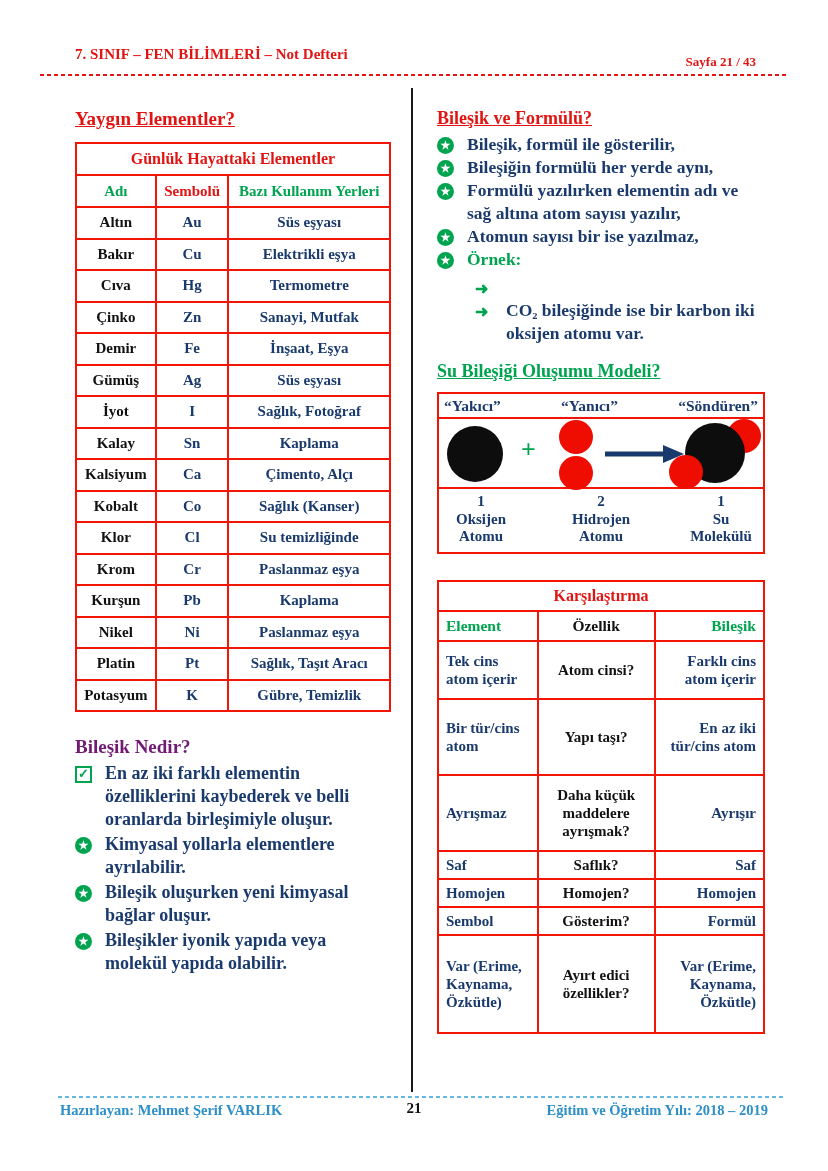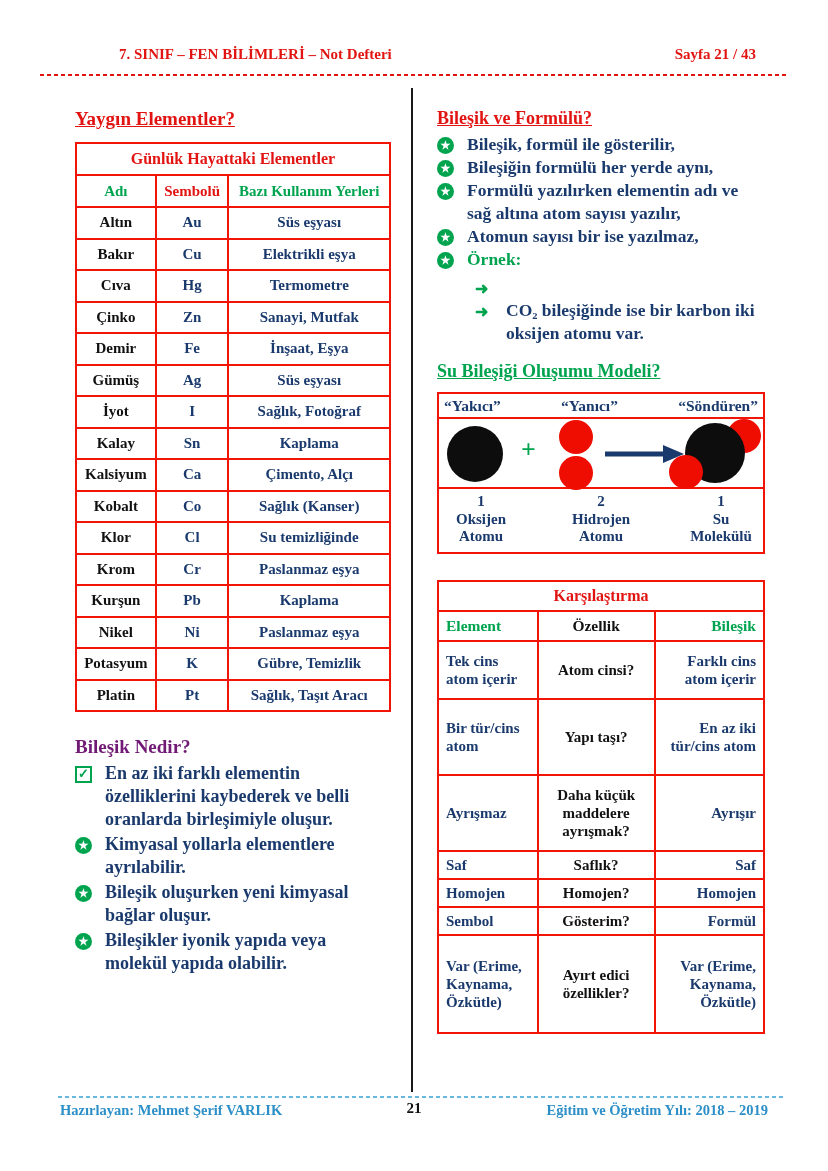--- a/index.html
+++ b/index.html
@@ -3,22 +3,22 @@
 <meta charset="utf-8">
 <style>
   * { margin:0; padding:0; box-sizing:border-box; }
   html,body { background:#e9e9e9; }
   .page {
     position:relative; width:828px; height:1171px; margin:0 auto;
     background:#ffffff; overflow:hidden;
     font-family:"Liberation Serif","DejaVu Serif",serif; font-weight:bold;
   }
   
-  .hdr-title { position:absolute; left:75px; top:46px; color:#e11412; font-size:15px;margin-left:44px; }
-  .hdr-page  { position:absolute; right:72px; top:46px; color:#e11412; font-size:15px; }
+  .hdr-title { position:absolute; left:75px; top:46px; color:#e11412; font-size:15px; }
+  .hdr-page  { position:absolute; right:72px; top:54px; color:#e11412; font-size:13px; }
   .dash-red  { position:absolute; left:40px; right:40px; top:74px; height:2px;
                background:repeating-linear-gradient(90deg,#e11412 0 4px,transparent 4px 7px); }
   
   .vdivider { position:absolute; left:411px; top:88px; width:2px; height:1004px; background:#1a1a1a; }
   
   .col-left  { position:absolute; left:75px;  top:100px; width:316px; }
   .col-right { position:absolute; left:437px; top:100px; width:328px; }
   
   .h-red-u   { color:#e11412; font-size:19px; text-decoration:underline; margin-top:8px; }
   .h-red     { color:#701a75; font-size:19px; margin-top:24px; }
@@ -175,28 +175,28 @@
             <td class="c0">Kurşun</td>
             <td class="c1">Pb</td>
             <td class="c2">Kaplama</td>
           </tr>
           <tr>
             <td class="c0">Nikel</td>
             <td class="c1">Ni</td>
             <td class="c2">Paslanmaz eşya</td>
           </tr>
           <tr>
+            <td class="c0">Platin</td>
+            <td class="c1">Pt</td>
+            <td class="c2">Sağlık, Taşıt Aracı</td>
+          </tr>
+          <tr>
             <td class="c0">Potasyum</td>
             <td class="c1">K</td>
             <td class="c2">Gübre, Temizlik</td>
-          </tr>
-          <tr>
-            <td class="c0">Platin</td>
-            <td class="c1">Pt</td>
-            <td class="c2">Sağlık, Taşıt Aracı</td>
           </tr>
         </tbody>
     </table>
 
     <div class="h-red">Bileşik Nedir?</div>
     <div class="blist left-blist">
         <div class="bullet">
           <span class="checkbox-icon">✓</span>
           <span class="btext">En az iki farklı elementin özelliklerini kaybederek ve belli oranlarda birleşimiyle oluşur.</span>
         </div>

